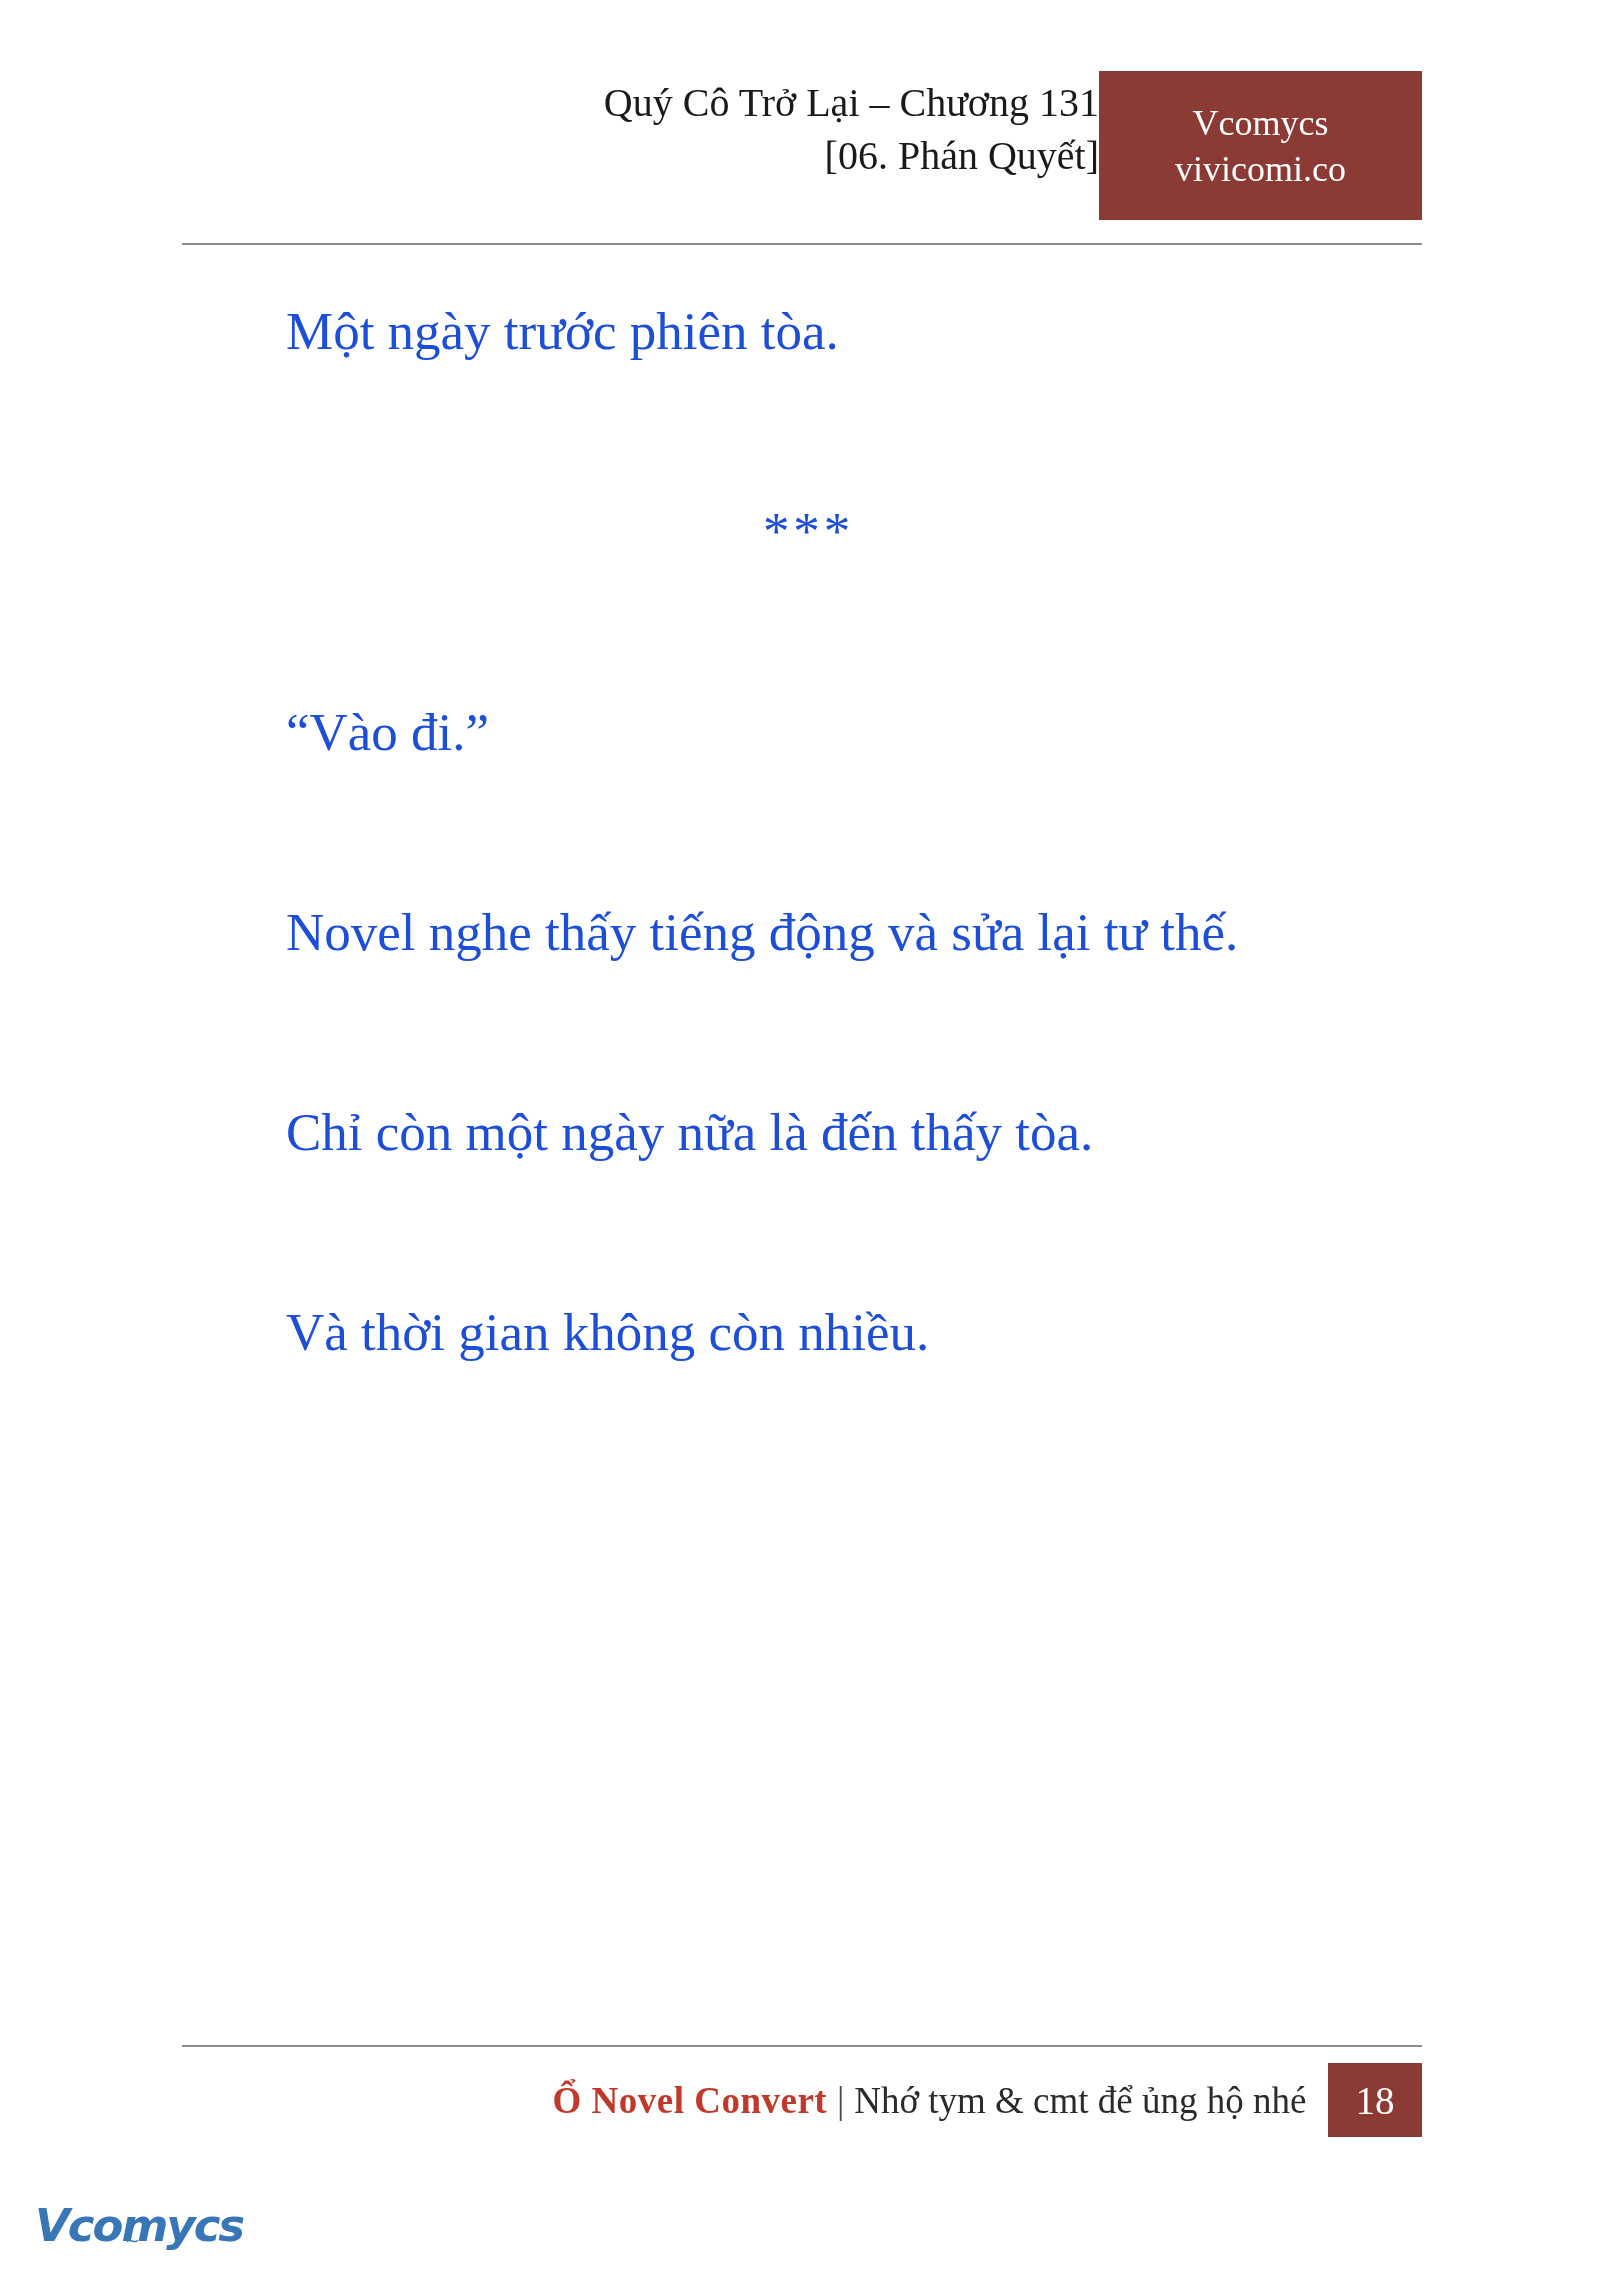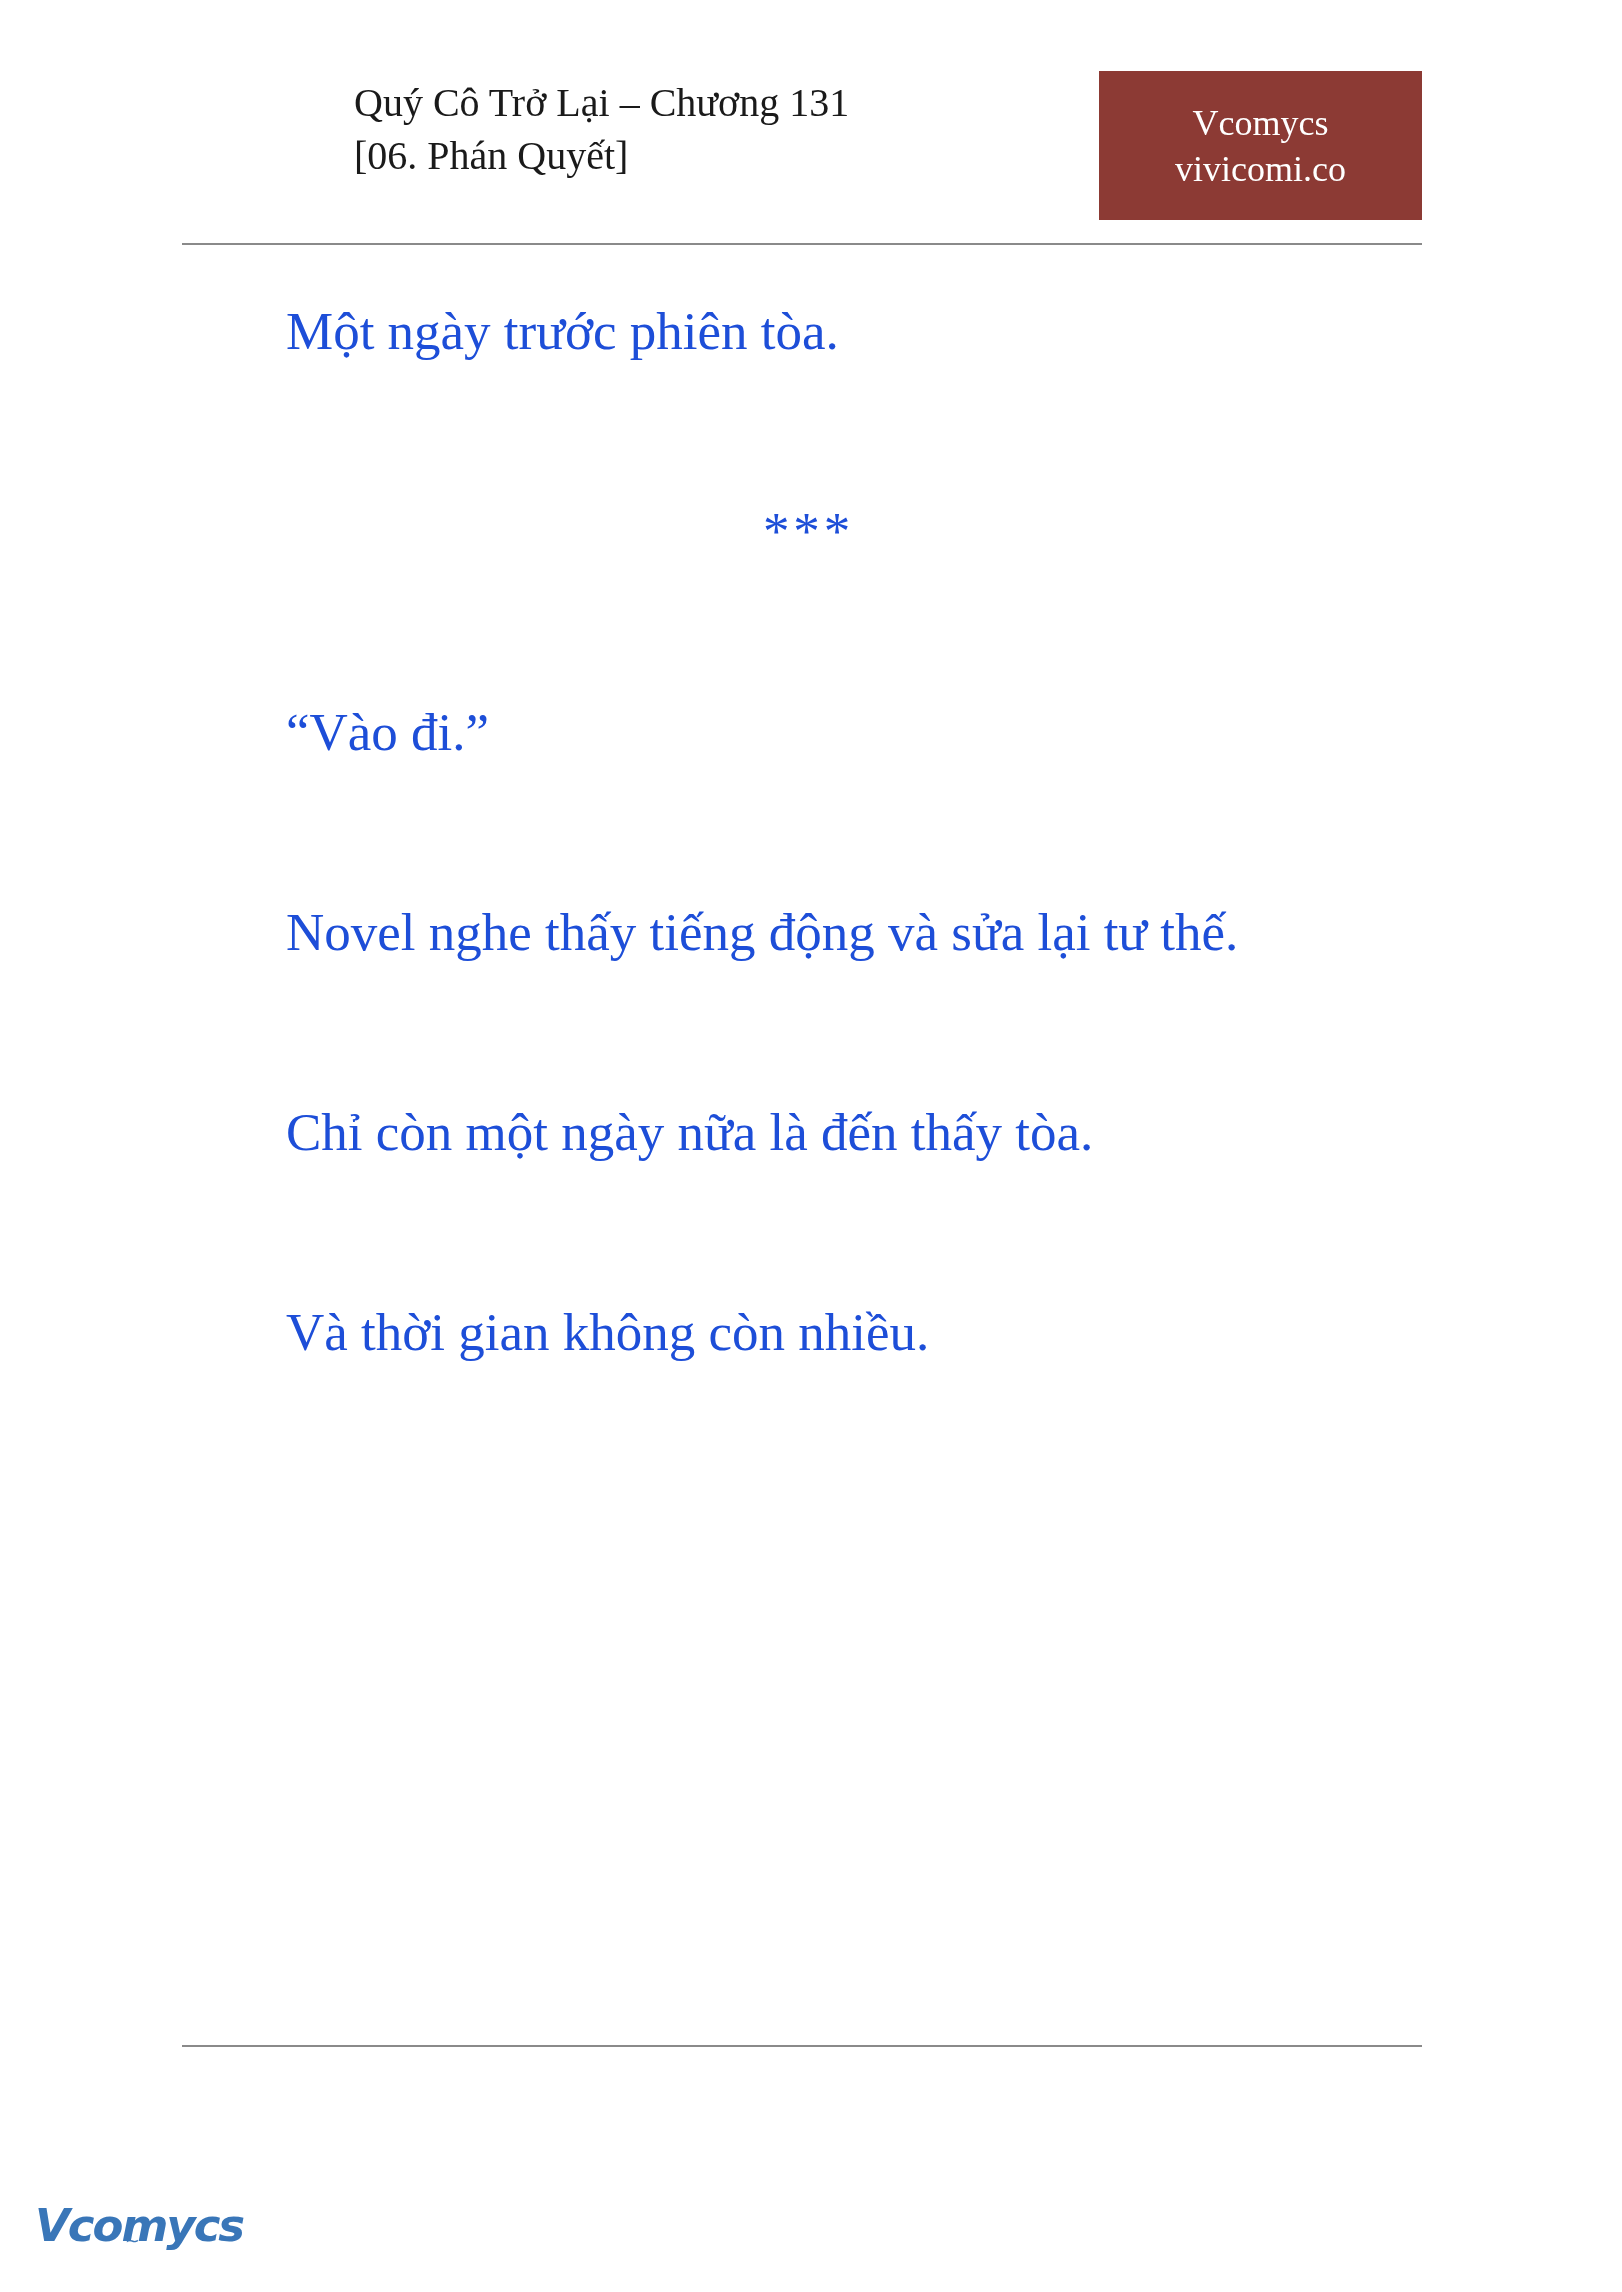--- a/index.html
+++ b/index.html
@@ -29,21 +29,21 @@
     left: 182px;
     top: 76px;
     width: 1240px;
     height: 157px;
   }
   .header-title {
     position: absolute;
     right: 323px;
     top: 0;
     width: 745px;
-    text-align: left;
+    text-align: right;
     font-size: 40px;
     line-height: 1.33;
     color: #1a1a1a;
     white-space: pre-line;
   }
   .header-badge {
     position: absolute;
     right: 0;
     top: -4.9px;
     width: 323px;
@@ -200,20 +200,28 @@
     <p class="para">“Vào đi.”</p>
     <div class="spacer-lg"></div>
     <p class="para justify">Novel nghe thấy tiếng động và sửa lại tư thế.</p>
     <div class="spacer-lg"></div>
     <p class="para justify">Chỉ còn một ngày nữa là đến thấy tòa.</p>
     <div class="spacer-lg"></div>
     <p class="para">Và thời gian không còn nhiều.</p>
   </div>
 
   <div class="footer-rule"></div>
+  <div class="footer">
+    <div class="footer-inner">
+      <span class="footer-brand">Ổ Novel Convert</span>
+      <span class="footer-sep">|</span>
+      <span class="footer-note">Nhớ tym &amp; cmt để ủng hộ nhé</span>
+      <span class="page-number">18</span>
+    </div>
+  </div>
 
   <div class="watermark">
     <span class="wm-mark">Vcomycs</span>
     <span class="wm-tail">~</span>
   </div>
 
 </div>
 
 
 </body></html>

